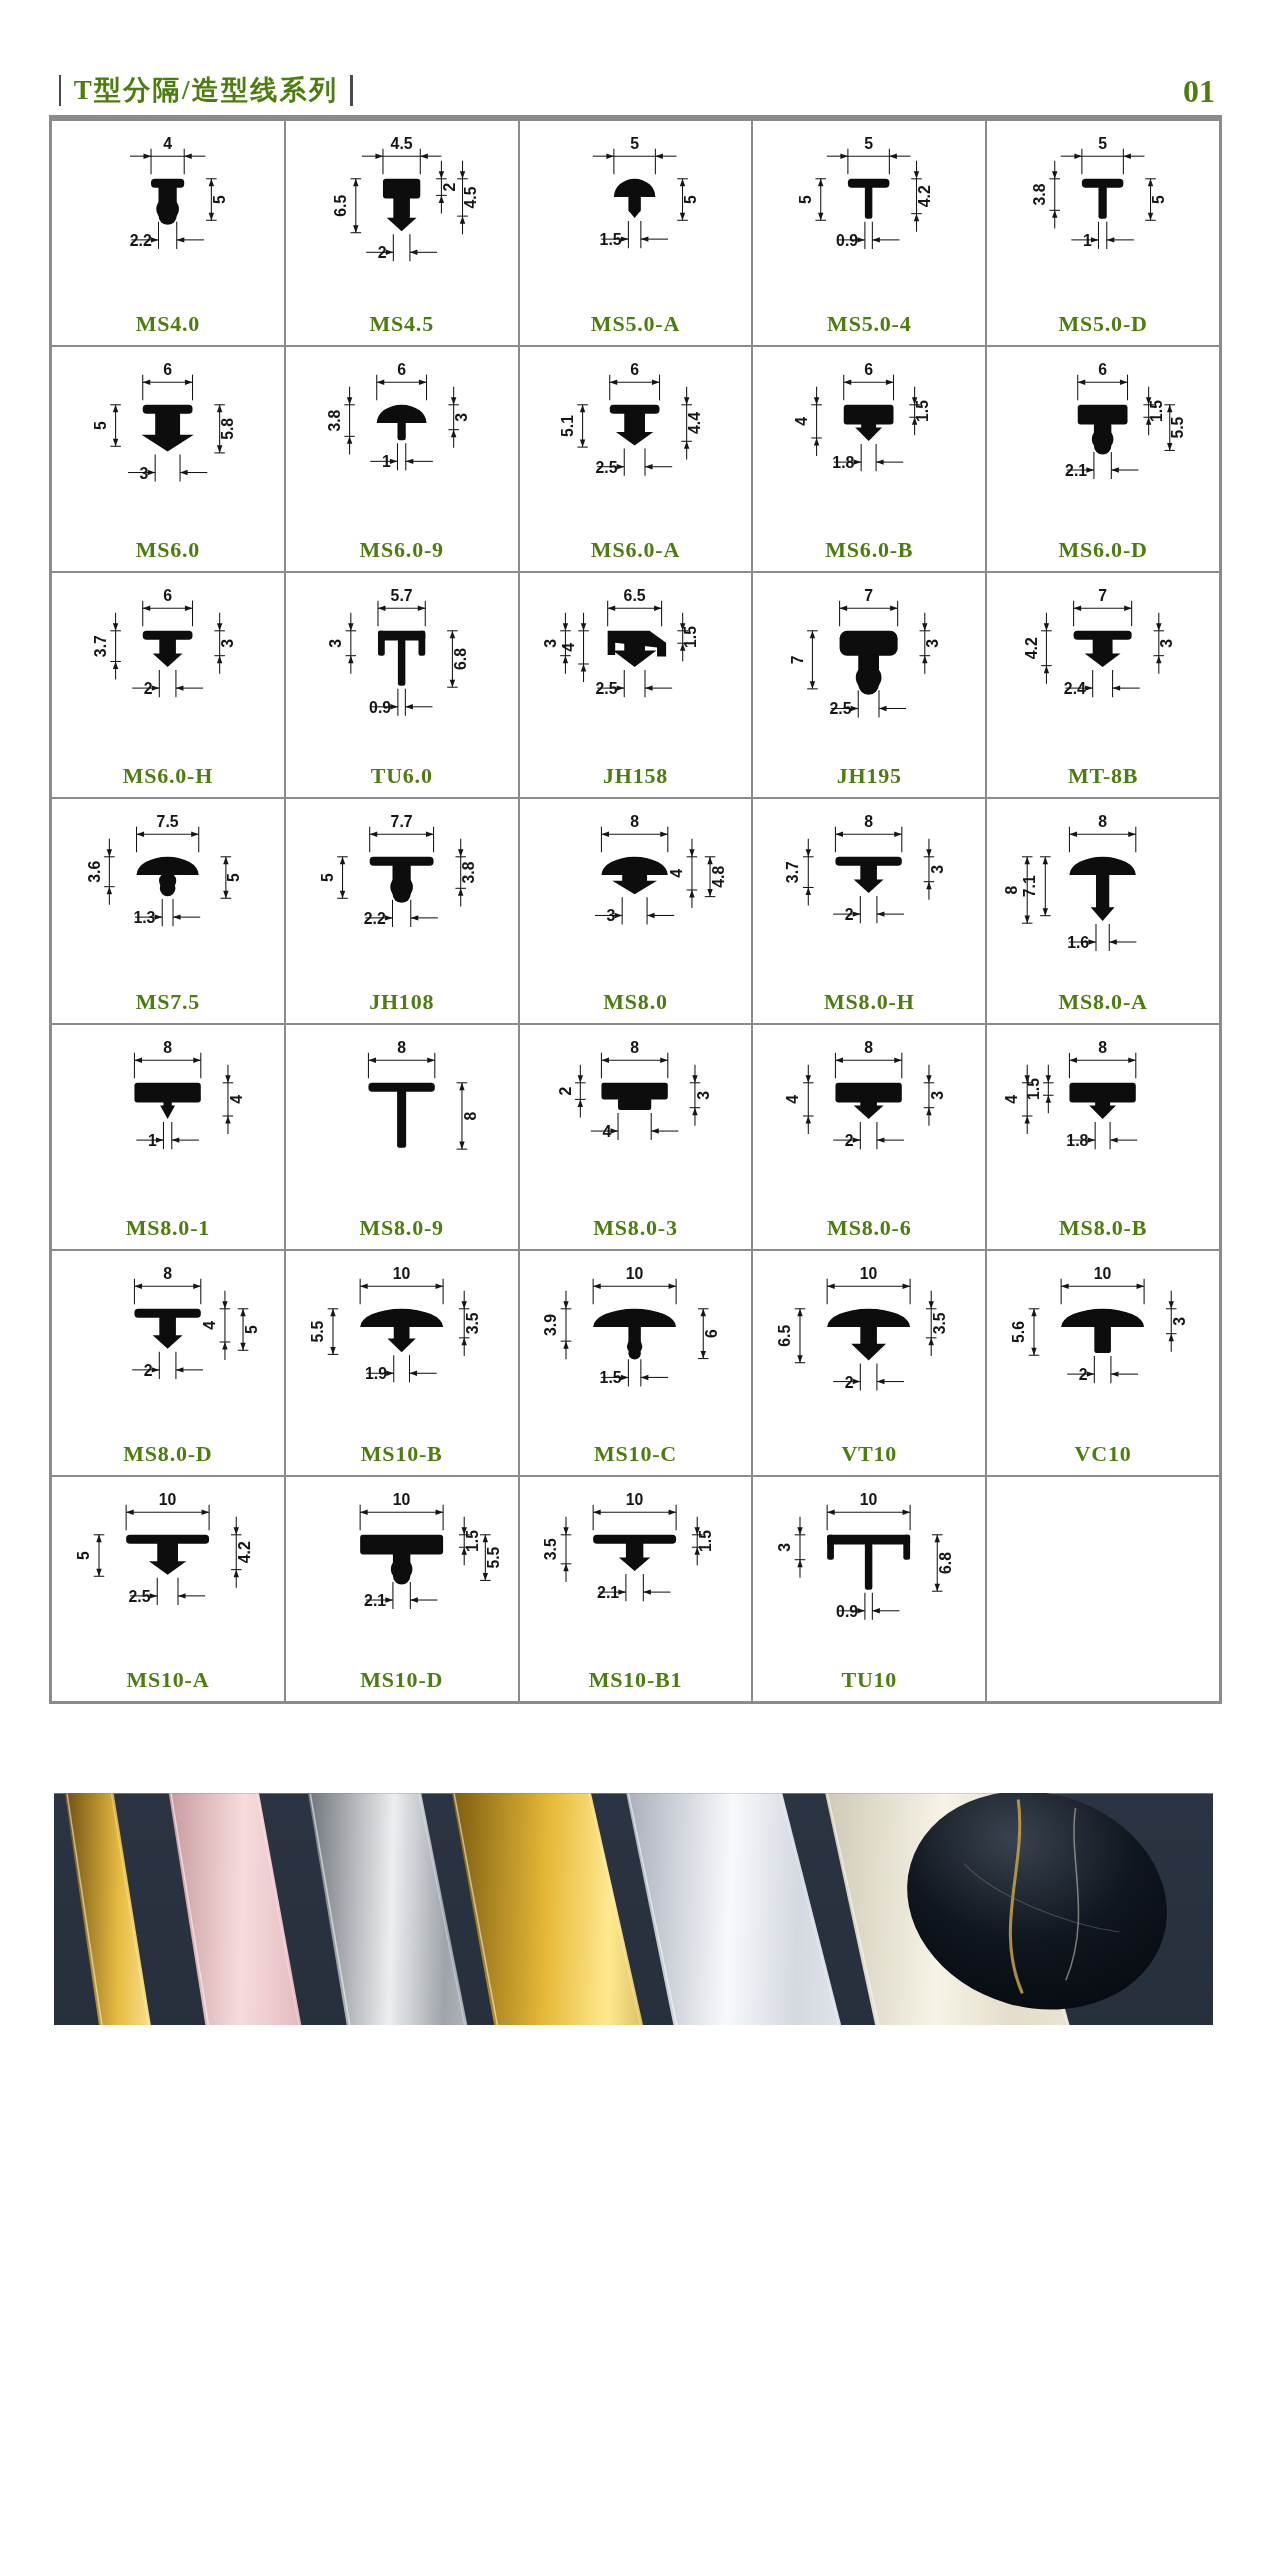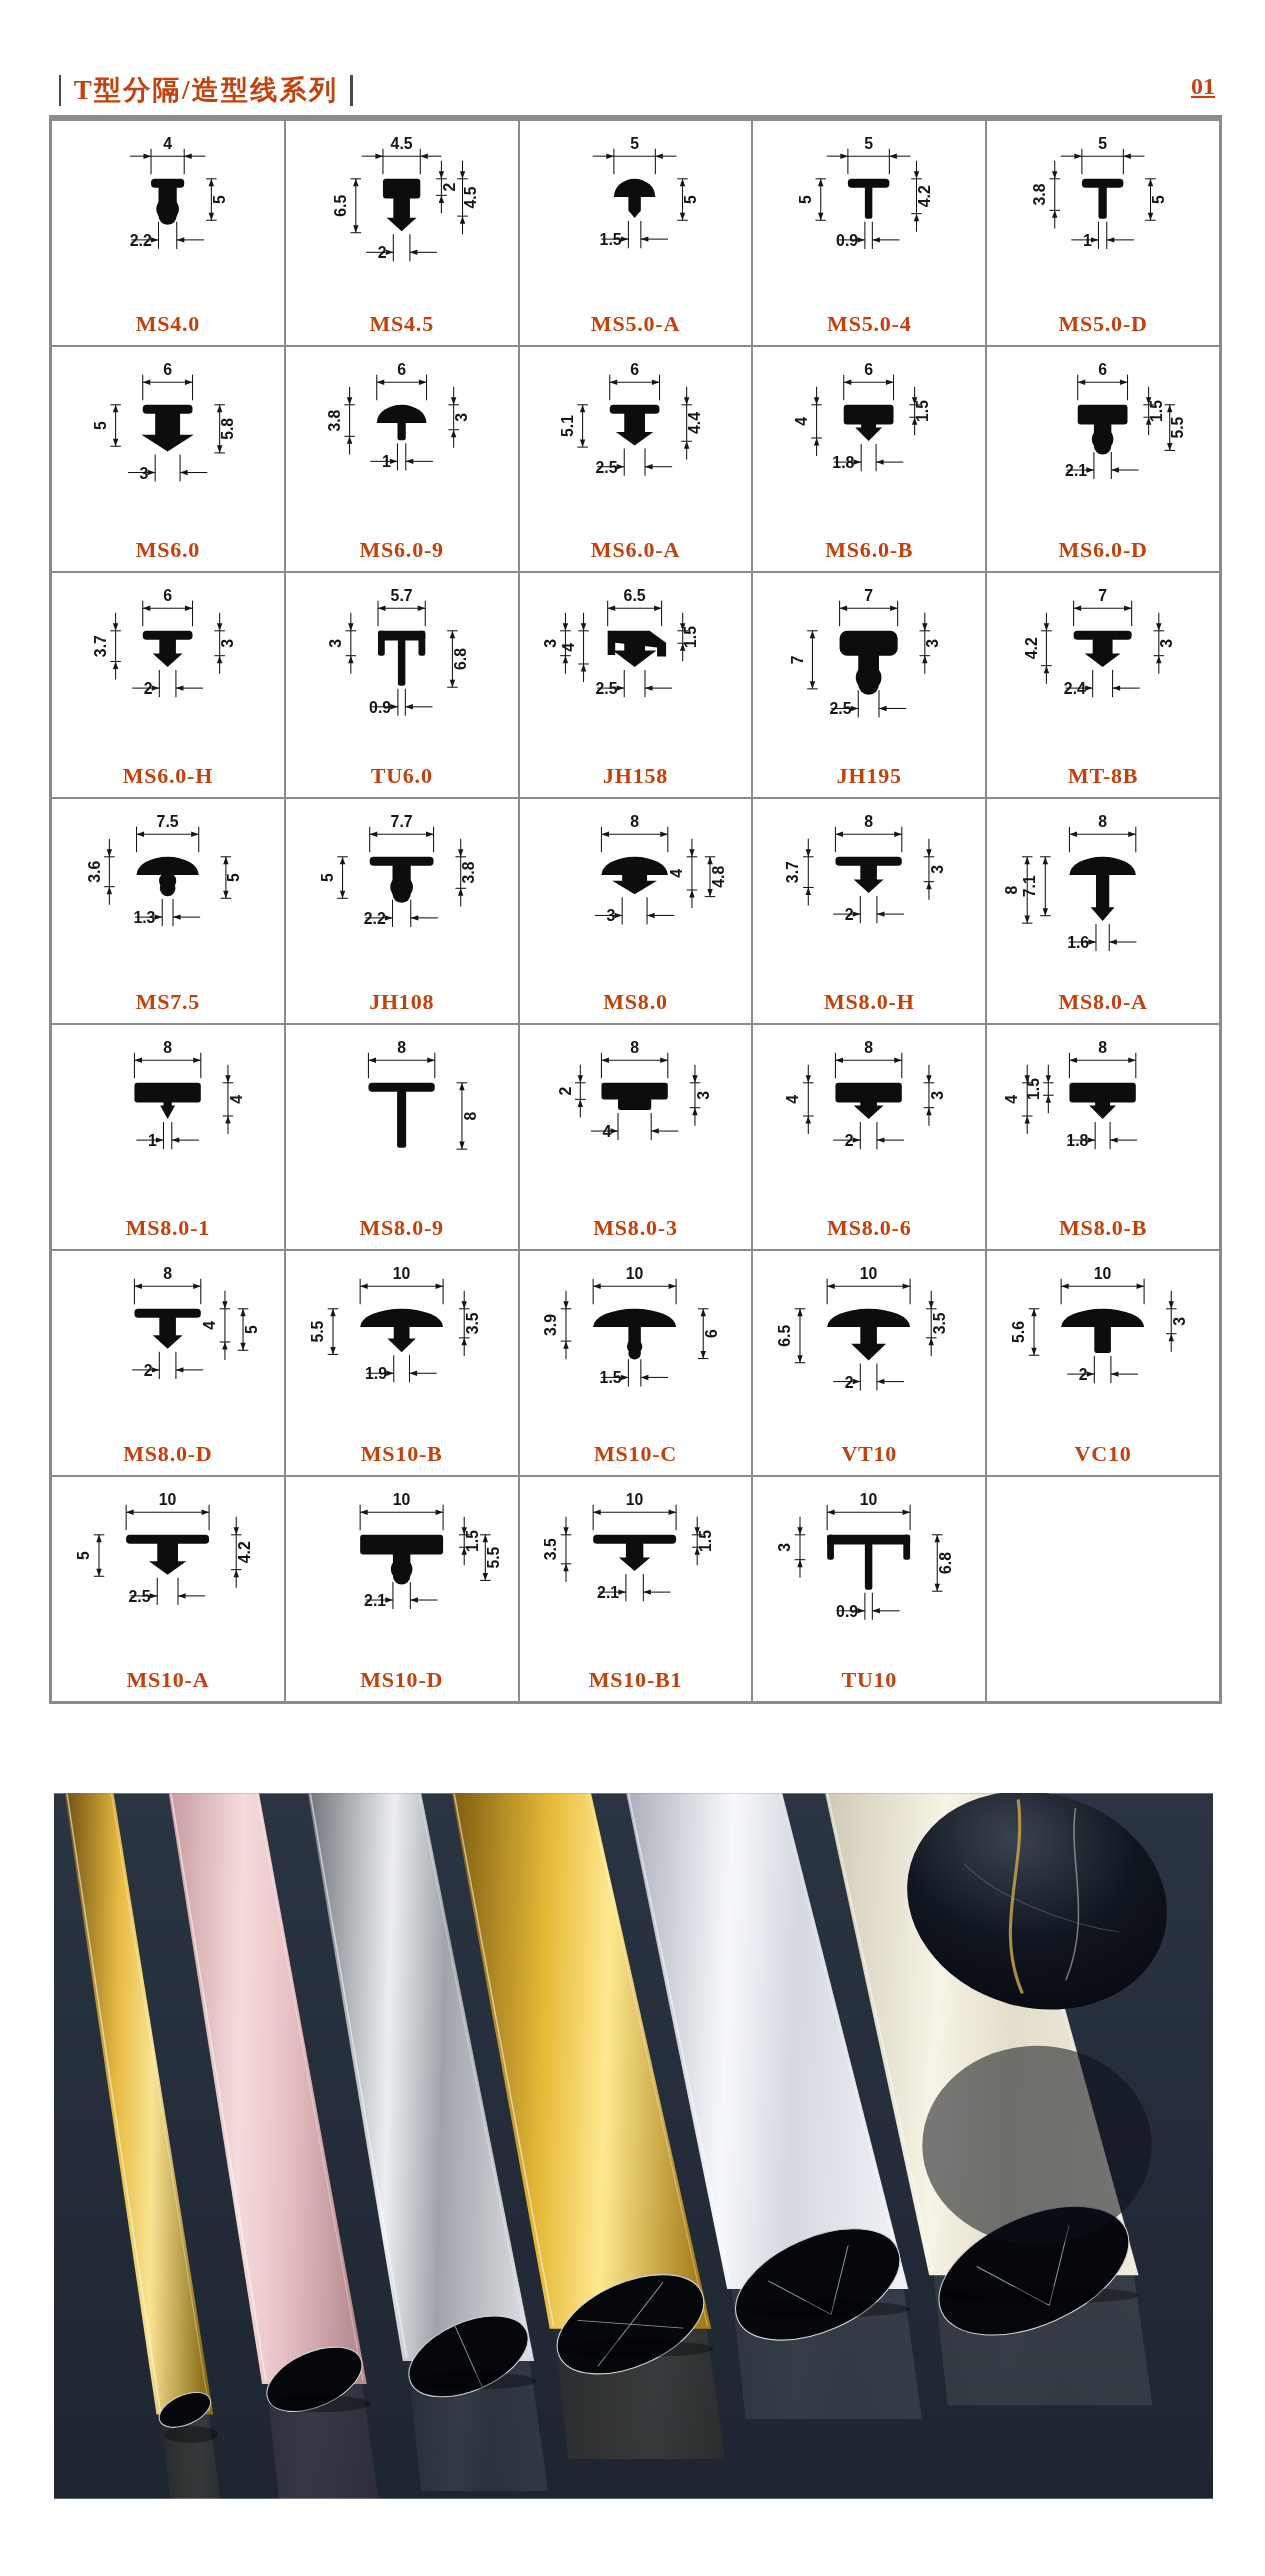--- a/index.html
+++ b/index.html
@@ -1,21 +1,21 @@
 <!DOCTYPE html>
 <html style="font-size:12.2px"><head>
 <meta charset="utf-8">
 <style>
   html,body{margin:0;padding:0;background:#ffffff;}
-  .page{position:relative;width:1266px;height:2576px;background:#ffffff;overflow:hidden;
-        font-family:"Liberation Serif",serif;color:#c2410c;}
+  .page{position:relative;width:1266px;height:2025px;background:#ffffff;overflow:hidden;
+        font-family:"Liberation Serif",serif;color:#4d7c0f;}
   .hdr-title{position:absolute;left:47px;top:72px;font-size:27px;font-weight:bold;
              letter-spacing:2.3px;display:flex;align-items:center;}
   .hdr-title .bar{display:inline-block;width:2.3px;height:31px;background:#4a4a4a;margin:0 12.2px;}
-  .hdr-pageno{position:absolute;right:51px;top:73px;font-size:24px;font-weight:bold;text-decoration:underline;}
+  .hdr-pageno{position:absolute;right:51px;top:73px;font-size:32px;font-weight:bold;}
   .grid{position:absolute;left:49px;top:115px;width:1169px;
         display:grid;grid-template-columns:repeat(5,1fr);grid-auto-rows:226px;
         border:2.3px solid #8b8b8b;border-top:5.4px solid #8b8b8b;background:#fff;}
   .cell{border:1.1px solid #8b8b8b;position:relative;background:#fff;}
   .cell svg{display:block;margin:0 auto;}
   .plabel{position:absolute;left:0;right:0;bottom:8px;text-align:center;
           font-size:22px;font-weight:bold;font-family:"Liberation Serif",serif;letter-spacing:0.8px;}
   .photo{position:absolute;left:54px;top:1793px;width:1159px;height:706px;display:block;}
 </style>
 </head>

